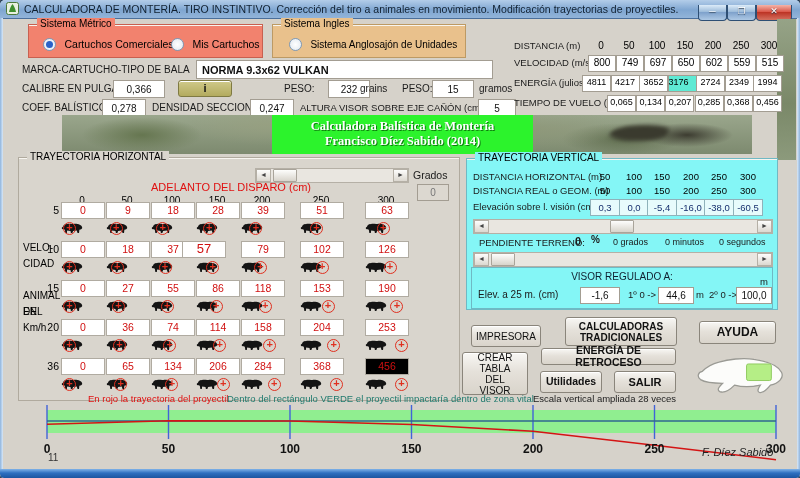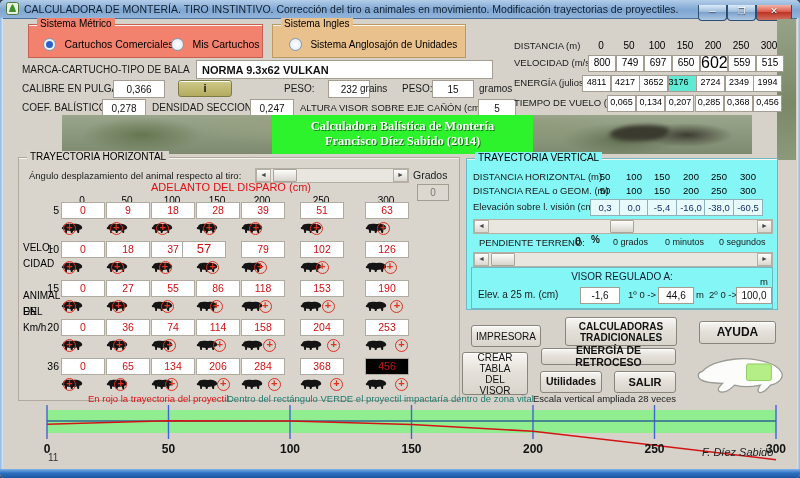--- a/index.html
+++ b/index.html
@@ -121,21 +121,21 @@
       <div style="position: absolute; left: 130px; top: 2px; width: 26px; height: 15px; font-size: 10px; text-align: center; line-height: 15px;">100</div>
       <div style="position: absolute; left: 158px; top: 2px; width: 26px; height: 15px; font-size: 10px; text-align: center; line-height: 15px;">150</div>
       <div style="position: absolute; left: 186px; top: 2px; width: 26px; height: 15px; font-size: 10px; text-align: center; line-height: 15px;">200</div>
       <div style="position: absolute; left: 214px; top: 2px; width: 26px; height: 15px; font-size: 10px; text-align: center; line-height: 15px;">250</div>
       <div style="position: absolute; left: 242px; top: 2px; width: 26px; height: 15px; font-size: 10px; text-align: center; line-height: 15px;">300</div>
       <span style="position: absolute; left: 0px; top: 21px; font-size: 9.5px; white-space: nowrap; color: rgb(26, 26, 26);">VELOCIDAD (m/seg)</span>
       <div style="position: absolute; left: 74px; top: 19px; width: 26px; height: 15px; font-size: 10px; text-align: center; line-height: 13px; background: rgb(255, 255, 255); border: 1px solid rgb(163, 157, 146);">800</div>
       <div style="position: absolute; left: 102px; top: 19px; width: 26px; height: 15px; font-size: 10px; text-align: center; line-height: 13px; background: rgb(255, 255, 255); border: 1px solid rgb(163, 157, 146);">749</div>
       <div style="position: absolute; left: 130px; top: 19px; width: 26px; height: 15px; font-size: 10px; text-align: center; line-height: 13px; background: rgb(255, 255, 255); border: 1px solid rgb(163, 157, 146);">697</div>
       <div style="position: absolute; left: 158px; top: 19px; width: 26px; height: 15px; font-size: 10px; text-align: center; line-height: 13px; background: rgb(255, 255, 255); border: 1px solid rgb(163, 157, 146);">650</div>
-      <div style="position: absolute; left: 186px; top: 19px; width: 26px; height: 15px; font-size: 16px; text-align: center; line-height: 13px; background: rgb(255, 255, 255); border: 1px solid rgb(163, 157, 146);">602</div>
+      <div style="position: absolute; left: 186px; top: 19px; width: 26px; height: 15px; font-size: 10px; text-align: center; line-height: 13px; background: rgb(255, 255, 255); border: 1px solid rgb(163, 157, 146);">602</div>
       <div style="position: absolute; left: 214px; top: 19px; width: 26px; height: 15px; font-size: 10px; text-align: center; line-height: 13px; background: rgb(255, 255, 255); border: 1px solid rgb(163, 157, 146);">559</div>
       <div style="position: absolute; left: 242px; top: 19px; width: 26px; height: 15px; font-size: 10px; text-align: center; line-height: 13px; background: rgb(255, 255, 255); border: 1px solid rgb(163, 157, 146);">515</div>
       <span style="position: absolute; left: 0px; top: 41px; font-size: 9.5px; white-space: nowrap; color: rgb(26, 26, 26);">ENERGÍA (julios)</span>
       <div style="position: absolute; left: 68px; top: 39px; width: 27px; height: 15px; font-size: 9px; text-align: center; line-height: 13px; background: rgb(255, 255, 255); border: 1px solid rgb(163, 157, 146);">4811</div>
       <div style="position: absolute; left: 96.5px; top: 39px; width: 27px; height: 15px; font-size: 9px; text-align: center; line-height: 13px; background: rgb(255, 255, 255); border: 1px solid rgb(163, 157, 146);">4217</div>
       <div style="position: absolute; left: 125px; top: 39px; width: 27px; height: 15px; font-size: 9px; text-align: center; line-height: 13px; background: rgb(255, 255, 255); border: 1px solid rgb(163, 157, 146);">3652</div>
       <div style="position: absolute; left: 153.5px; top: 39px; width: 27px; height: 15px; font-size: 9px; text-align: left; line-height: 13px; background: #5eead4; border: 1px solid rgb(163, 157, 146);">3176</div>
       <div style="position: absolute; left: 182px; top: 39px; width: 27px; height: 15px; font-size: 9px; text-align: center; line-height: 13px; background: rgb(255, 255, 255); border: 1px solid rgb(163, 157, 146);">2724</div>
       <div style="position: absolute; left: 210.5px; top: 39px; width: 27px; height: 15px; font-size: 9px; text-align: center; line-height: 13px; background: rgb(255, 255, 255); border: 1px solid rgb(163, 157, 146);">2349</div>
       <div style="position: absolute; left: 239px; top: 39px; width: 27px; height: 15px; font-size: 9px; text-align: center; line-height: 13px; background: rgb(255, 255, 255); border: 1px solid rgb(163, 157, 146);">1994</div>
@@ -160,21 +160,20 @@
     <div style="position:absolute;left:548px;top:10px;width:58px;height:16px;background:#3a3a2e;border-radius:60% 40% 50% 50%;filter:blur(2px);transform:skewX(-18deg);"></div>
   </div>
   <div class="abs" style="left:272px;top:115px;width:261px;height:39px;background:#2cf32c;text-align:center;
               font-family:'Liberation Serif',serif;font-weight:bold;font-size:12.5px;color:#fff;text-shadow:1px 1px 0 #0e7d0e;">
     <div style="margin-top:4px;">Calculadora Balística de Montería</div>
     <div>Francisco Díez Sabido (2014)</div>
   </div>
 
   <div class="gb" id="th-panel" style="left:18px;top:157px;width:440px;height:242px;background:#d9d5cd;">
     <span class="legend" style="background:#d9d5cd;">TRAYECTORIA HORIZONTAL</span>
-    <span class="lbl" style="left:10px;top:12px;font-size:9.5px;">Ángulo desplazamiento del animal respecto al tiro:</span>
     <div class="sb" style="left:236px;top:10px;width:152px;height:13px;">
       <div class="ar">◄</div>
       <div class="track">
           <div class="thumb" style="left:2px;"></div>
         </div>
       <div class="ar">►</div>
     </div>
     <span class="lbl" style="left:394px;top:11px;font-size:10.5px;">Grados</span>
     <div class="box" style="left:398px;top:26px;width:30px;height:15px;background:#dcd8d0;color:#777;">
       <span>0</span>

